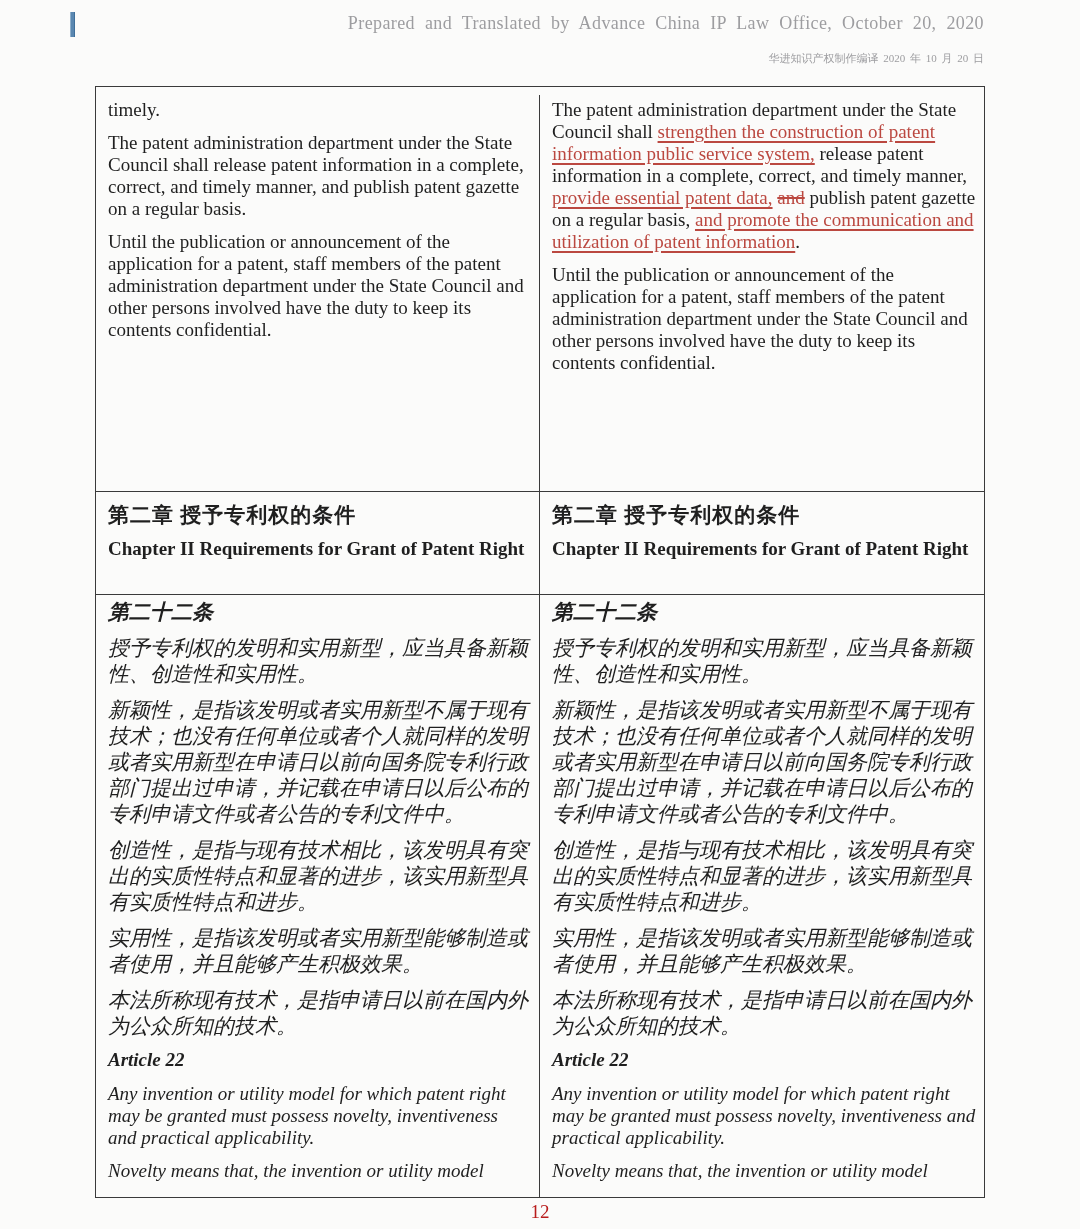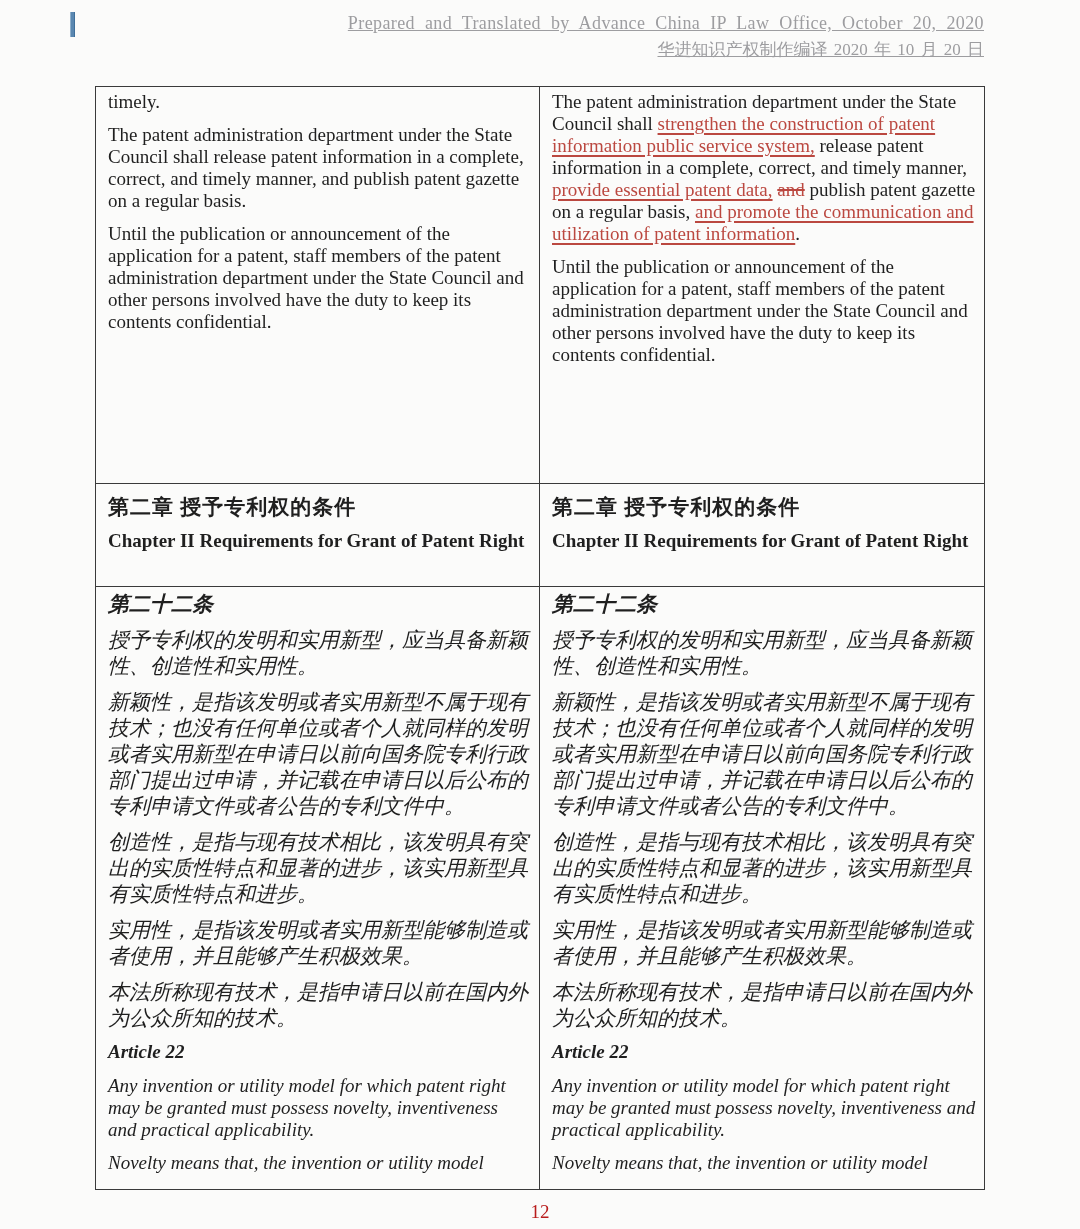--- a/index.html
+++ b/index.html
@@ -19,36 +19,35 @@
     width: 5px; height: 25px;
     background: var(--accent-blue, #5a87b0);
     border-left: 1px solid #8fb0cc;
     border-right: 1px solid #3f6f9a;
   }
   .header {
     position: absolute;
     top: 13px; left: 95px; right: 96px;
     text-align: right;
     color: var(--header-gray, #9d9da0);
-    text-decoration: underline;
   }
   .header-en { font-size: 18px; word-spacing: 5px; letter-spacing: 0.4px; }
-  .header-zh { font-size: 17px; word-spacing: 2px; margin-top: 4px; }
+  .header-zh { font-size: 11px; word-spacing: 2px; margin-top: 17px; }
   .doc-table {
     position: absolute;
     left: 95px; top: 86px;
     width: 890px;
     border: 1.5px solid var(--border-gray, #3a3a3a);
     background: #fbfbfa;
   }
   .trow { display: grid; grid-template-columns: 1fr 1fr; overflow: hidden; }
   .trow + .trow { border-top: 1.5px solid var(--border-gray, #3a3a3a); }
   .tcell { padding: 4px 8px 0 12px; overflow: hidden; }
   .tcell.left-cell { border-right: 1.5px solid var(--border-gray, #3a3a3a); }
-  .row-continued { height: 396px; }
+  .row-continued { height: 396px; margin-top: 8px; }
   .row-chapter  { height: 103px; }
   .row-chapter .tcell { padding-top: 10px; }
   .row-article22 { height: 603px; font-style: italic; }
   .para { font-size: 19px; line-height: 1.16; margin-bottom: 11px; }
   .para.zh { font-size: 21px; line-height: 1.24; margin-bottom: 10px; }
   .para.bold { font-weight: bold; }
   .para.center { text-align: left; }
   .para.zh.center { letter-spacing: 1px; }
   .seg-ins {
     color: var(--ins-red, #bb4840);

